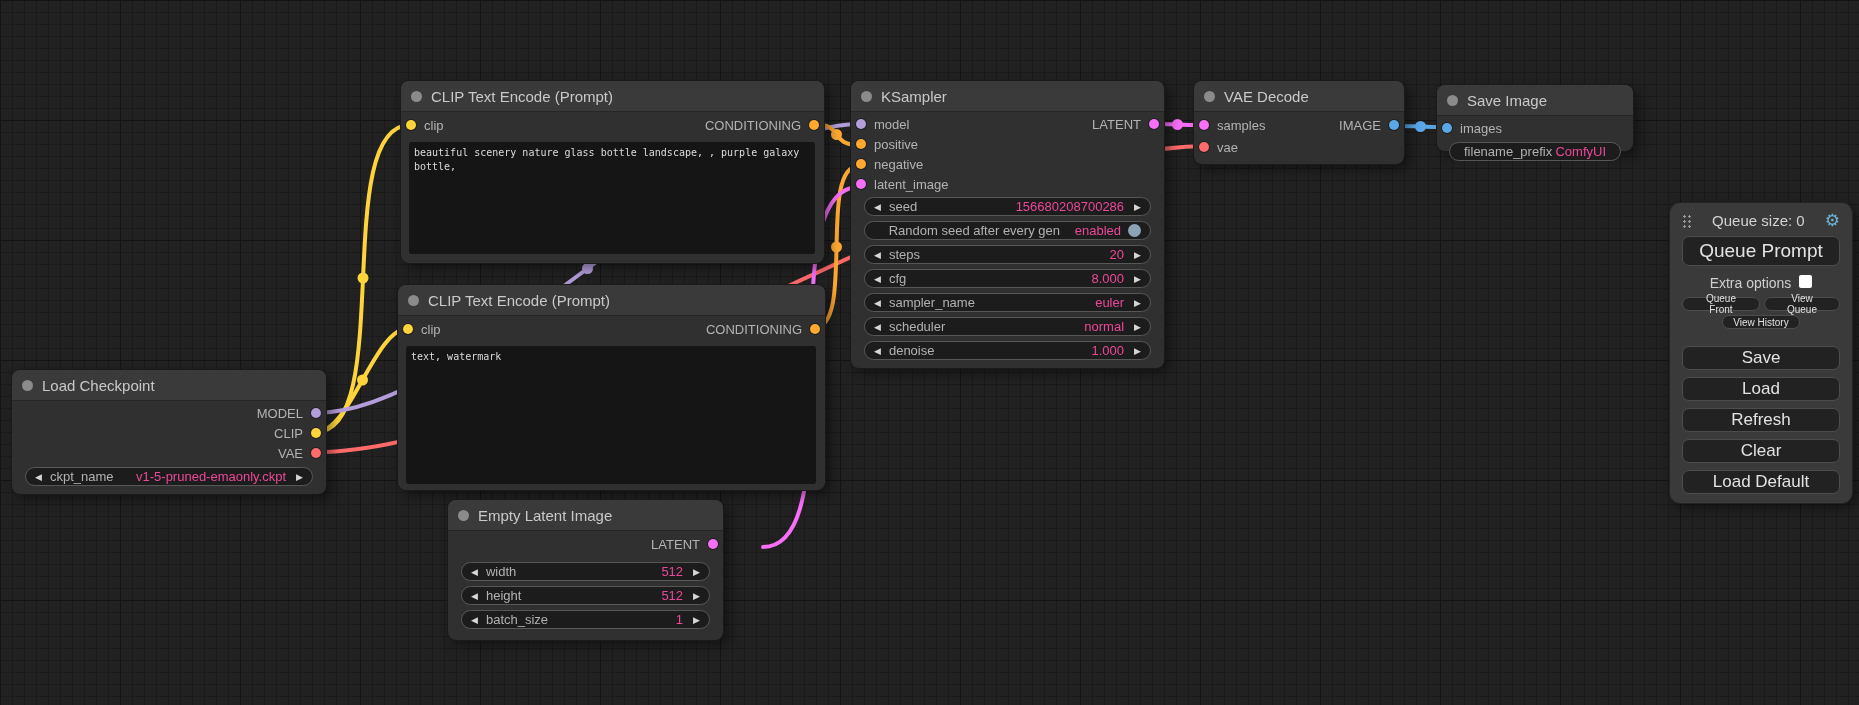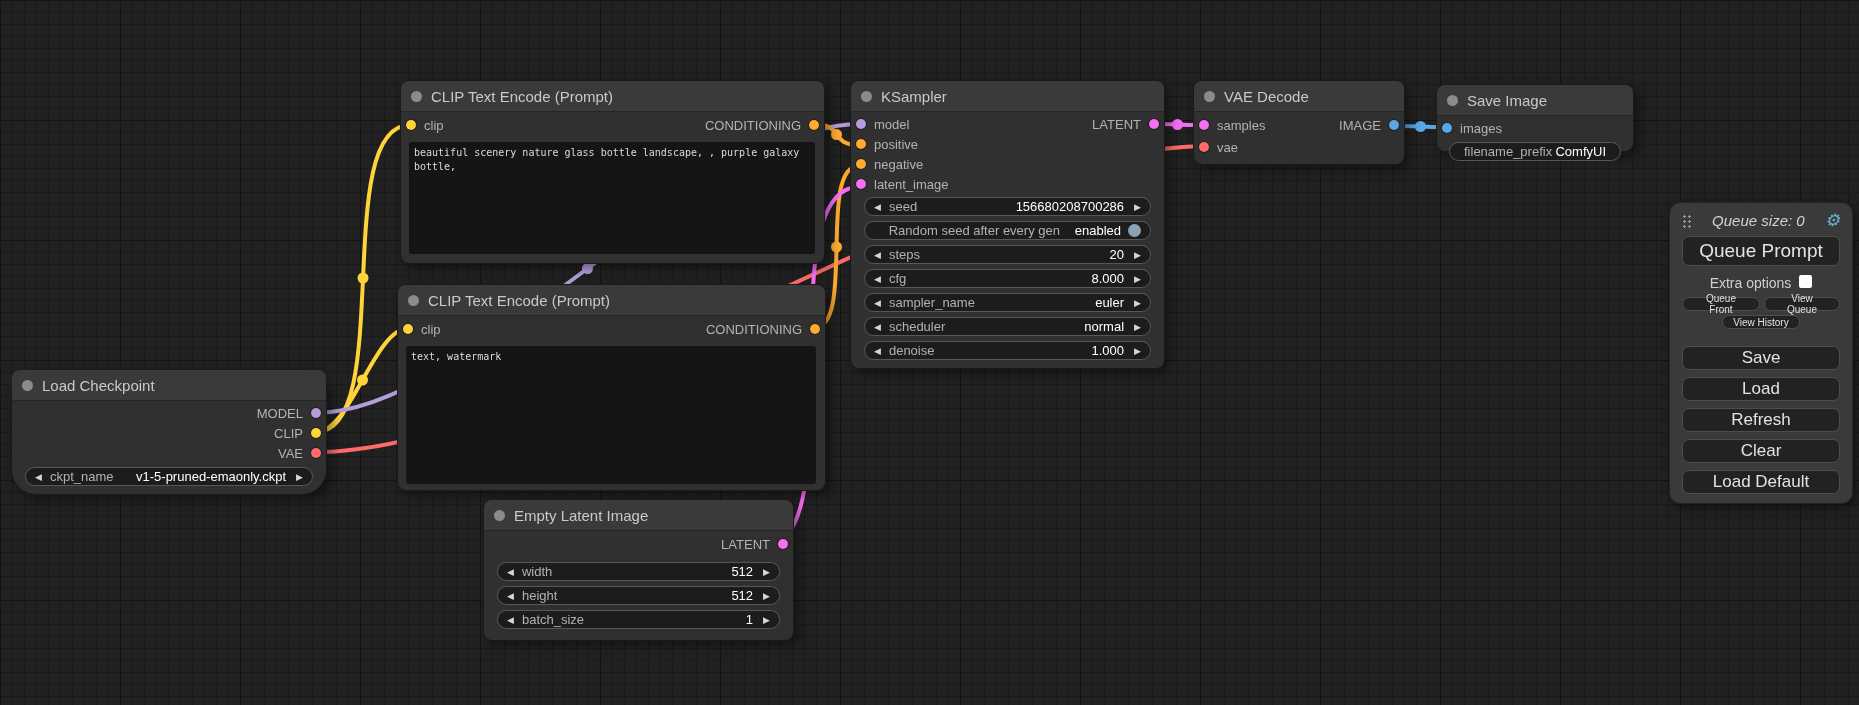--- a/index.html
+++ b/index.html
@@ -41,21 +41,21 @@
 
   .c-model{background:#b39ddb} .c-clip{background:#ffd43b} .c-vae{background:#ff6b6b}
   .c-cond{background:#ffa931} .c-latent{background:#f76ef7} .c-image{background:#5aa7e8}
 
   .widget {
     height:19px; border:1px solid #575757; border-radius:10px; background:#1c1c1c;
     display:flex; align-items:center; padding:0 9px; margin:0 13px 5px 13px; font-size:13px;
   }
   .arrow { font-size:9px; color:#d6d6d6; flex:none; }
   .wlabel { margin-left:8px; color:#b2b2b2; white-space:nowrap; }
-  .wvalue { margin-left:auto; margin-right:10px; color:#ffffff; white-space:nowrap; }
+  .wvalue { margin-left:auto; margin-right:10px; color:#ec4899; white-space:nowrap; }
   .widget.plain { padding:0 14px; }
   .widget.plain .wlabel { margin-left:0; }
   .widget.plain .wvalue { margin-right:0; }
   .widget.toggle .wlabel { flex:1; text-align:center; margin-left:0; }
   .widget.toggle .wvalue { margin-left:auto; margin-right:7px; }
   .toggle-dot { width:13px; height:13px; border-radius:50%; background:#8ba3b5; flex:none; }
 
   .prompt {
     margin:7px 9px 0 8px; background:#151515; border-radius:3px;
     padding:4px 5px; font-family:"DejaVu Sans Mono", monospace;
@@ -63,21 +63,21 @@
     white-space:pre-wrap; overflow:hidden;
   }
 
   
   .queue-panel {
     position:absolute; z-index:3; left:1670px; top:203px; width:182px; height:300px;
     background:#3a3a3a; border-radius:10px; padding:9px 12px;
     box-shadow:0 0 0 1px #242424, 4px 4px 12px rgba(0,0,0,.5);
     display:flex; flex-direction:column; align-items:center;
   }
-  .qp-head { width:100%; display:flex; align-items:center; height:19px;font-style:italic; }
+  .qp-head { width:100%; display:flex; align-items:center; height:19px; }
   .drag-handle { width:10px; height:14px; flex:none;
     background-image:radial-gradient(#9a9a9a 1.1px, transparent 1.3px);
     background-size:5px 5px; }
   .queue-size { flex:1; text-align:center; font-size:15px; color:#d2d2d2; }
   .gear { font-size:17px; color:#6fb3d2; line-height:1; flex:none; cursor:pointer; }
   .btn {
     background:#222; border:1px solid #4d4d4d; color:#e2e2e2;
     border-radius:7px; width:100%; height:24px; font-size:17px;
     font-family:"Liberation Sans", sans-serif; display:flex; align-items:center; justify-content:center;
     cursor:pointer;
@@ -144,21 +144,21 @@
       <span>clip</span>
     </span>
     <span class="port out">
       <span>CONDITIONING</span>
       <span class="dot c-cond"></span>
     </span>
   </div>
   <div class="prompt" style="height:138px;">text, watermark</div>
 </div>
 
-<div class="node" style="left:12px; top:370px; width:314px; height:124px;border-radius:24px;">
+<div class="node" style="left:12px; top:370px; width:314px; height:124px;">
   <div class="node-title">
     <span class="title-dot"></span>
     <span>Load Checkpoint</span>
   </div>
   <div class="port-row" style="margin-top:3px;">
     <span class="port out">
       <span>MODEL</span>
       <span class="dot c-model"></span>
     </span>
   </div>
@@ -175,21 +175,21 @@
     </span>
   </div>
   <div class="widget" style="margin-top:4px;">
     <span class="arrow">◀</span>
     <span class="wlabel">ckpt_name</span>
     <span class="wvalue">v1-5-pruned-emaonly.ckpt</span>
     <span class="arrow">▶</span>
   </div>
 </div>
 
-<div class="node" style="left:484px; top:500px; width:309px; height:140px;text-align:center;">
+<div class="node" style="left:448px; top:500px; width:275px; height:140px;text-align:center;">
   <div class="node-title">
     <span class="title-dot"></span>
     <span>Empty Latent Image</span>
   </div>
   <div class="port-row" style="margin-top:4px;">
     <span class="port out">
       <span>LATENT</span>
       <span class="dot c-latent"></span>
     </span>
   </div>

